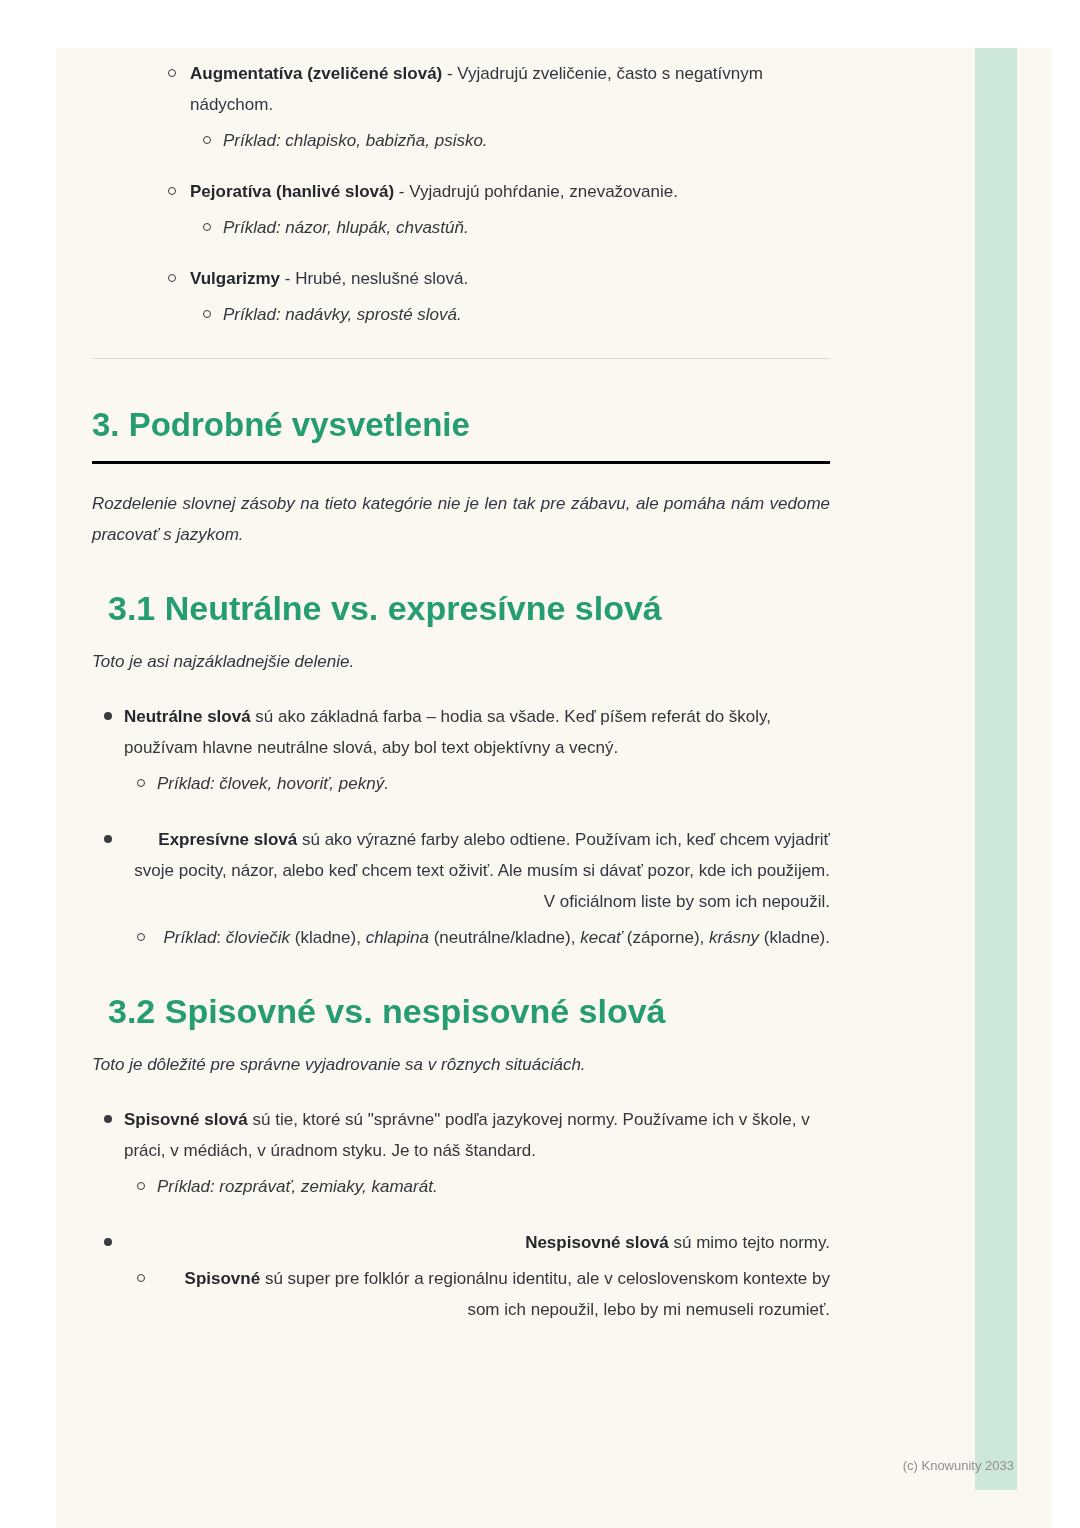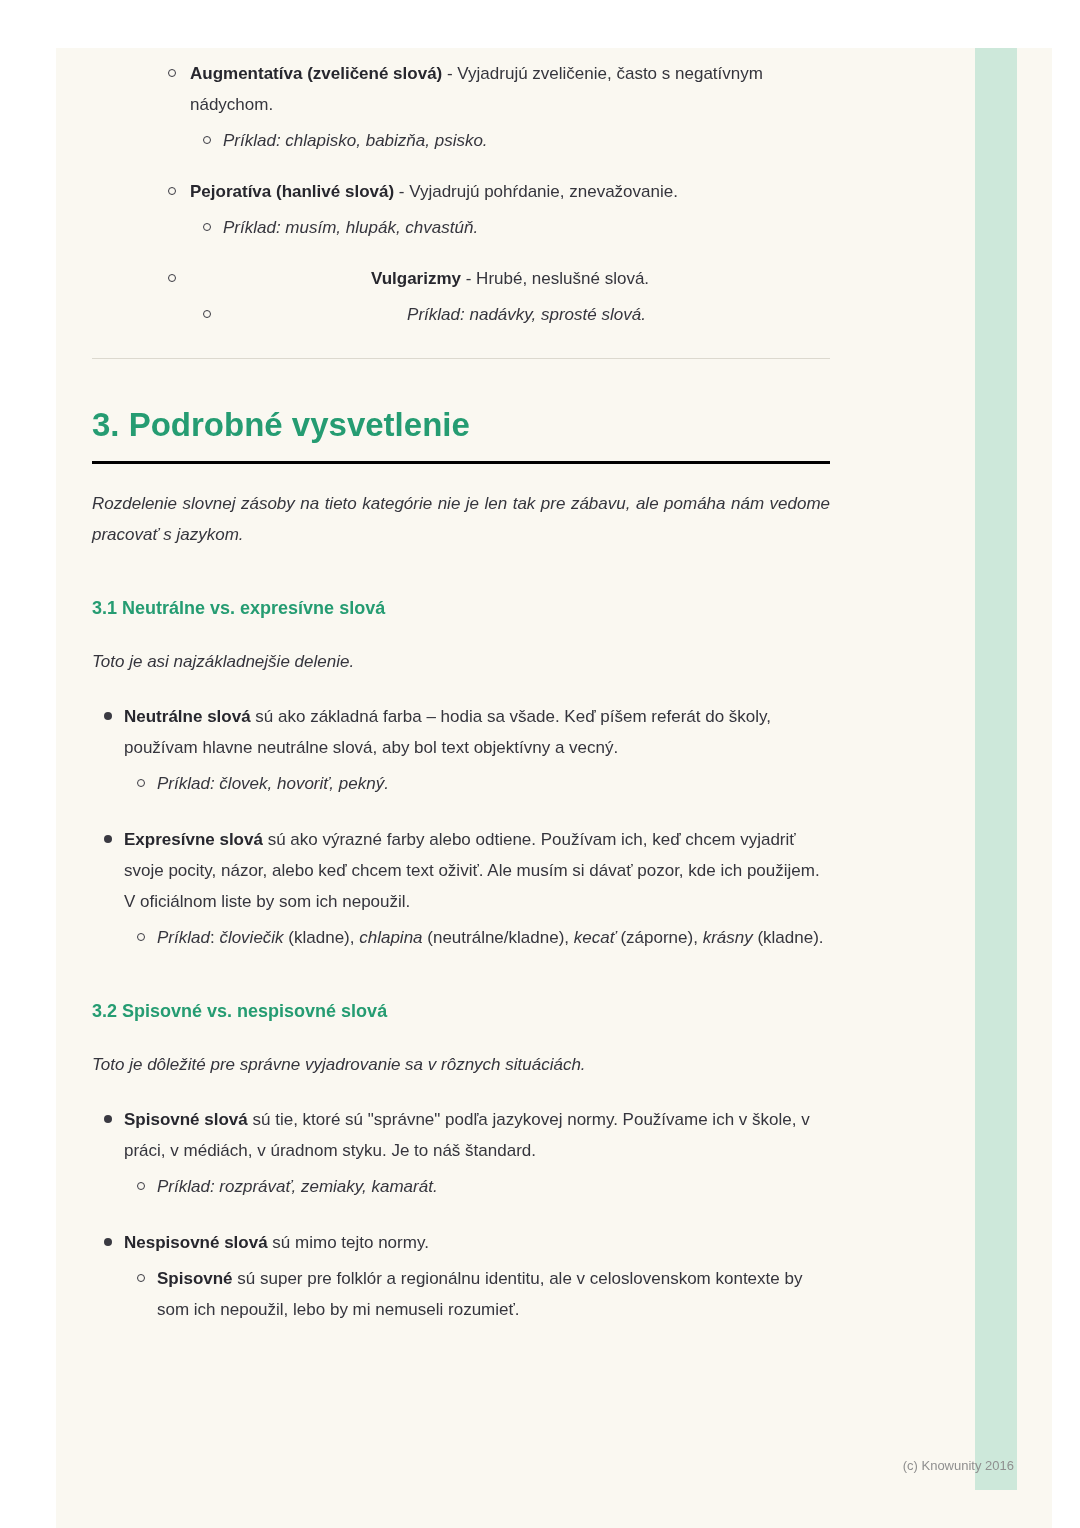--- a/index.html
+++ b/index.html
@@ -43,25 +43,25 @@
     width: 8px;
     height: 8px;
     border-radius: 50%;
     top: 11px;
   }
   .marker.filled { background: #3a3a42; }
   .marker.hollow { border: 1.6px solid #3a3a42; background: transparent; }
 
   .li.top { padding-left: 98px; margin-bottom: 20px; }
   .li.top > .marker { left: 76px; }
-  .li.top:last-child { margin-bottom: 8px; text-align: center; }
+  .li.top:last-child { margin-bottom: 8px; }
 
   .li.main { padding-left: 32px; margin-bottom: 25px; }
   .li.main > .marker { left: 12px; }
-  .li.main:last-child { margin-bottom: 0; }
+  .li.main:last-child { margin-bottom: 0; text-align: right; }
 
   .li.sub { padding-left: 33px; margin-top: 5px; }
   .li.sub > .marker { left: 13px; }
 
   .txt { margin: 0; }
   strong { font-weight: bold; color: #27272e; }
   em { font-style: italic; }
 
   .divider {
     border: none;
@@ -71,25 +71,25 @@
   h1 {
     font-size: 33px;
     line-height: 40px;
     font-weight: 700;
     color: #259c72;
     margin: 46px 0 0 0;
     padding-bottom: 16px;
     border-bottom: 3px solid #000000;
   }
   h2 {
-    font-size: 18px;
+    font-size: 34px;
     line-height: 32px;
     font-weight: 700;
     color: #259c72;
-    margin: 42px 0 0 0;
+    margin: 42px 0 0 16px;
   }
   .para { margin: 0; font-style: italic; }
   .intro3 { margin-top: 24px; text-align: justify; }
   .lead { margin-top: 22px; }
   .list.main-list { margin-top: 24px; }
 
   .footer {
     position: absolute;
     top: 1458px;
     right: 66px;
@@ -116,21 +116,21 @@
           <span class="marker hollow"></span>
           <p class="txt"><em>Príklad</em><em>: chlapisko, babizňa, psisko.</em></p>
         </div>
       </div>
 
       <div class="li top">
         <span class="marker hollow"></span>
         <p class="txt"><strong>Pejoratíva (hanlivé slová)</strong><span> - Vyjadrujú pohŕdanie, znevažovanie.</span></p>
         <div class="li sub">
           <span class="marker hollow"></span>
-          <p class="txt"><em>Príklad</em><em>: musím, hlupák, chvastúň.</em></p>
+          <p class="txt"><em>Príklad</em><em>: názor, hlupák, chvastúň.</em></p>
         </div>
       </div>
 
       <div class="li top">
         <span class="marker hollow"></span>
         <p class="txt"><strong>Vulgarizmy</strong><span> - Hrubé, neslušné slová.</span></p>
         <div class="li sub">
           <span class="marker hollow"></span>
           <p class="txt"><em>Príklad</em><em>: nadávky, sprosté slová.</em></p>
         </div>
@@ -189,13 +189,13 @@
           <span class="marker hollow"></span>
           <p class="txt"><strong>Spisovné</strong><span> sú super pre folklór a regionálnu identitu, ale v celoslovenskom kontexte by som ich nepoužil, lebo by mi nemuseli rozumieť.</span></p>
         </div>
       </div>
 
     </div>
 
   </div>
 </div>
 
-<div class="footer">(c) Knowunity 2016</div>
+<div class="footer">(c) Knowunity 2033</div>
 
 </body></html>

